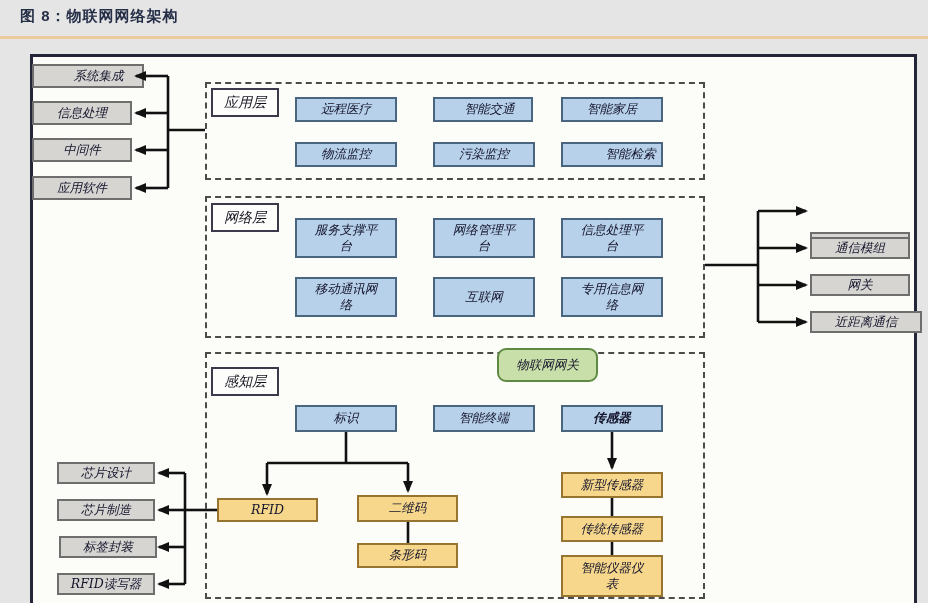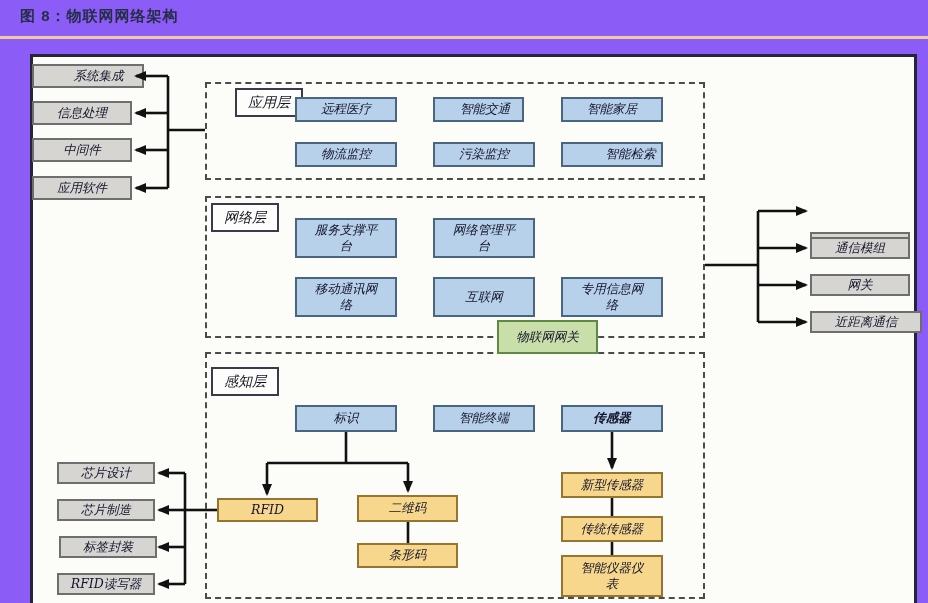--- a/index.html
+++ b/index.html
@@ -1,18 +1,18 @@
 <!DOCTYPE html>
 <html><head>
 <meta charset="utf-8">
 <style>
   html,body { margin:0; padding:0; }
   .page {
     position:relative; width:928px; height:603px;
-    background:#8b5cf6; overflow:hidden;
+    background:#e5e5e5; overflow:hidden;
     font-family:"DejaVu Serif", serif;
   }
   .fig-title {
     position:absolute; left:20px; top:7px;
     font-family:"Liberation Sans", sans-serif;
     font-weight:bold; font-size:15px; letter-spacing:1px;
     color:#252e47;
   }
   .accent-line {
     position:absolute; left:0; top:36px; width:928px; height:3px;
@@ -58,43 +58,44 @@
 
   <div class="fig-title">图 8：物联网网络架构</div>
   <div class="accent-line"></div>
 
   <div class="outer-box"></div>
 
   <div class="dashed" style="left:205px; top:82px;  width:500px; height:98px;"></div>
   <div class="dashed" style="left:205px; top:196px; width:500px; height:142px;"></div>
   <div class="dashed" style="left:205px; top:352px; width:500px; height:247px;"></div>
 
-  <div class="layer-label" style="left:211px; top:88px;  width:68px; height:29px;margin-left:24px;">应用层</div>
+  <div class="layer-label" style="left:211px; top:88px;  width:68px; height:29px;">应用层</div>
   <div class="layer-label" style="left:211px; top:203px; width:68px; height:29px;">网络层</div>
   <div class="layer-label" style="left:211px; top:367px; width:68px; height:29px;">感知层</div>
 
   <div class="node gray" style="left:32px; top:64px;  width:112px; height:24px;padding-left:24px;">系统集成</div>
   <div class="node gray" style="left:32px; top:101px; width:100px; height:24px;">信息处理</div>
   <div class="node gray" style="left:32px; top:138px; width:100px; height:24px;">中间件</div>
   <div class="node gray" style="left:32px; top:176px; width:100px; height:24px;">应用软件</div>
 
   <div class="node blue" style="left:295px; top:97px;  width:102px; height:25px;">远程医疗</div>
-  <div class="node blue" style="left:433px; top:97px;  width:91px; height:25px;padding-left:16px;">智能交通</div>
+  <div class="node blue" style="left:433px; top:97px;  width:100px; height:25px;padding-left:16px;">智能交通</div>
   <div class="node blue" style="left:561px; top:97px;  width:102px; height:25px;">智能家居</div>
   <div class="node blue" style="left:295px; top:142px; width:102px; height:25px;">物流监控</div>
   <div class="node blue" style="left:433px; top:142px; width:102px; height:25px;">污染监控</div>
   <div class="node blue" style="left:561px; top:142px; width:102px; height:25px;padding-left:40px;">智能检索</div>
 
   <div class="node blue two-line" style="left:295px; top:218px; width:102px; height:40px;">服务支撑平台</div>
   <div class="node blue two-line" style="left:433px; top:218px; width:102px; height:40px;">网络管理平台</div>
+  <div class="node blue two-line" style="left:561px; top:218px; width:102px; height:40px;">信息处理平台</div>
   <div class="node blue two-line" style="left:295px; top:277px; width:102px; height:40px;">移动通讯网络</div>
   <div class="node blue two-line" style="left:433px; top:277px; width:102px; height:40px;">互联网</div>
   <div class="node blue two-line" style="left:561px; top:277px; width:102px; height:40px;">专用信息网络</div>
 
-  <div class="node green" style="left:497px; top:320px; width:101px; height:34px;">物联网网关</div>
+  <div class="node green" style="left:497px; top:348px; width:101px; height:34px;border-radius:9px;">物联网网关</div>
 
   <div class="node gray" style="left:810px; top:200px; width:100px; height:22px;margin-top:32px;">网络服务</div>
   <div class="node gray" style="left:810px; top:237px; width:100px; height:22px;">通信模组</div>
   <div class="node gray" style="left:810px; top:274px; width:100px; height:22px;">网关</div>
   <div class="node gray" style="left:810px; top:311px; width:112px; height:22px;">近距离通信</div>
 
   <div class="node blue" style="left:295px; top:405px; width:102px; height:27px;">标识</div>
   <div class="node blue bold" style="left:561px; top:405px; width:102px; height:27px;">传感器</div>
   <div class="node blue" style="left:433px; top:405px; width:102px; height:27px;">智能终端</div>
 

